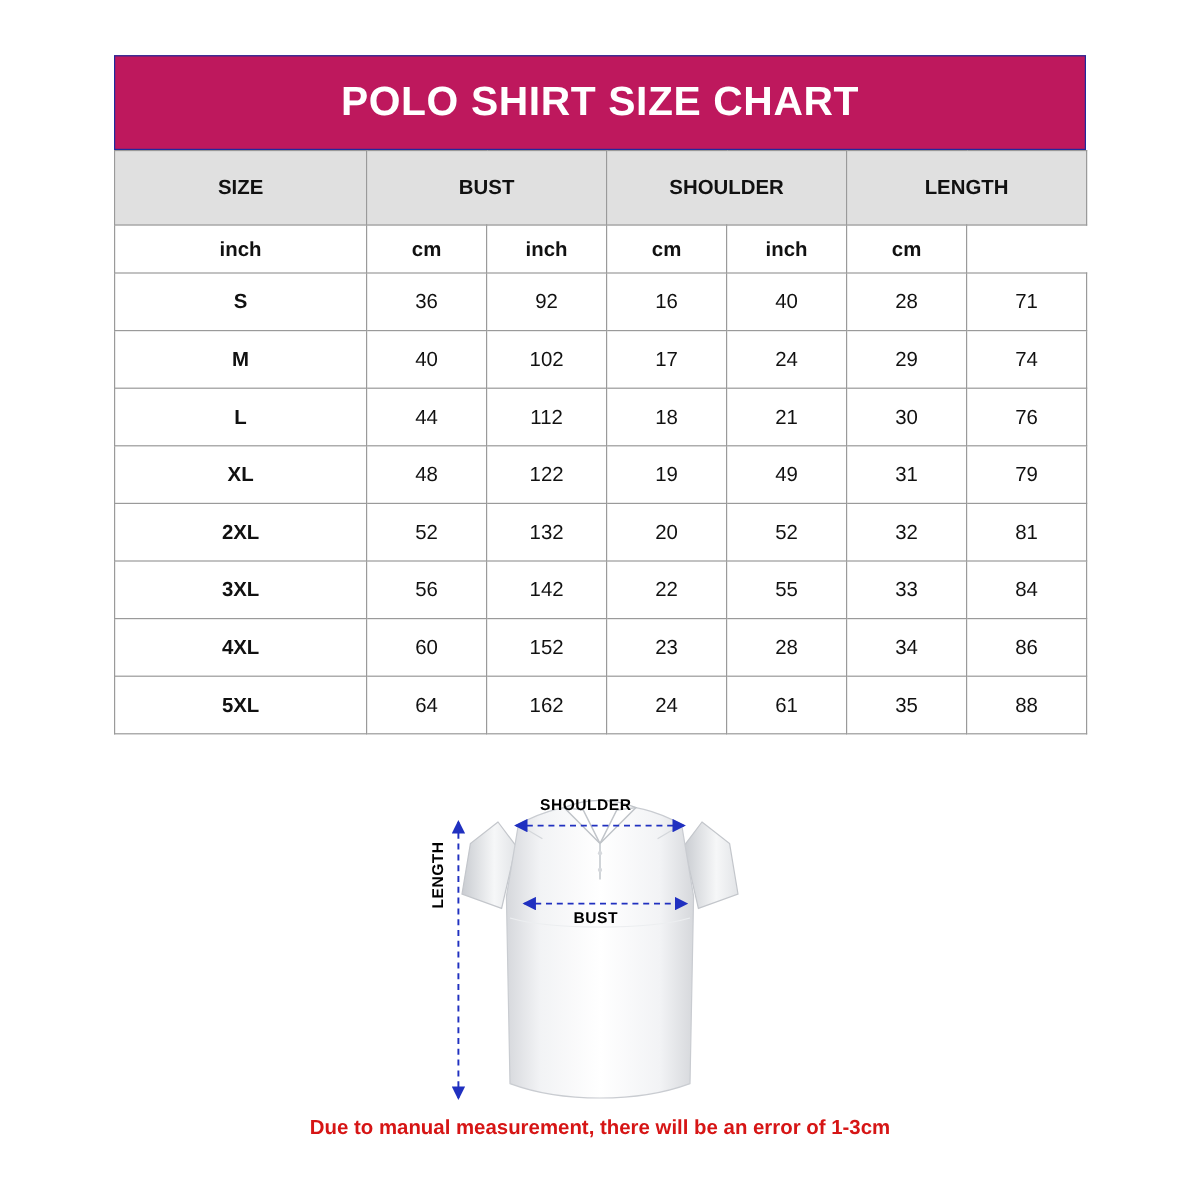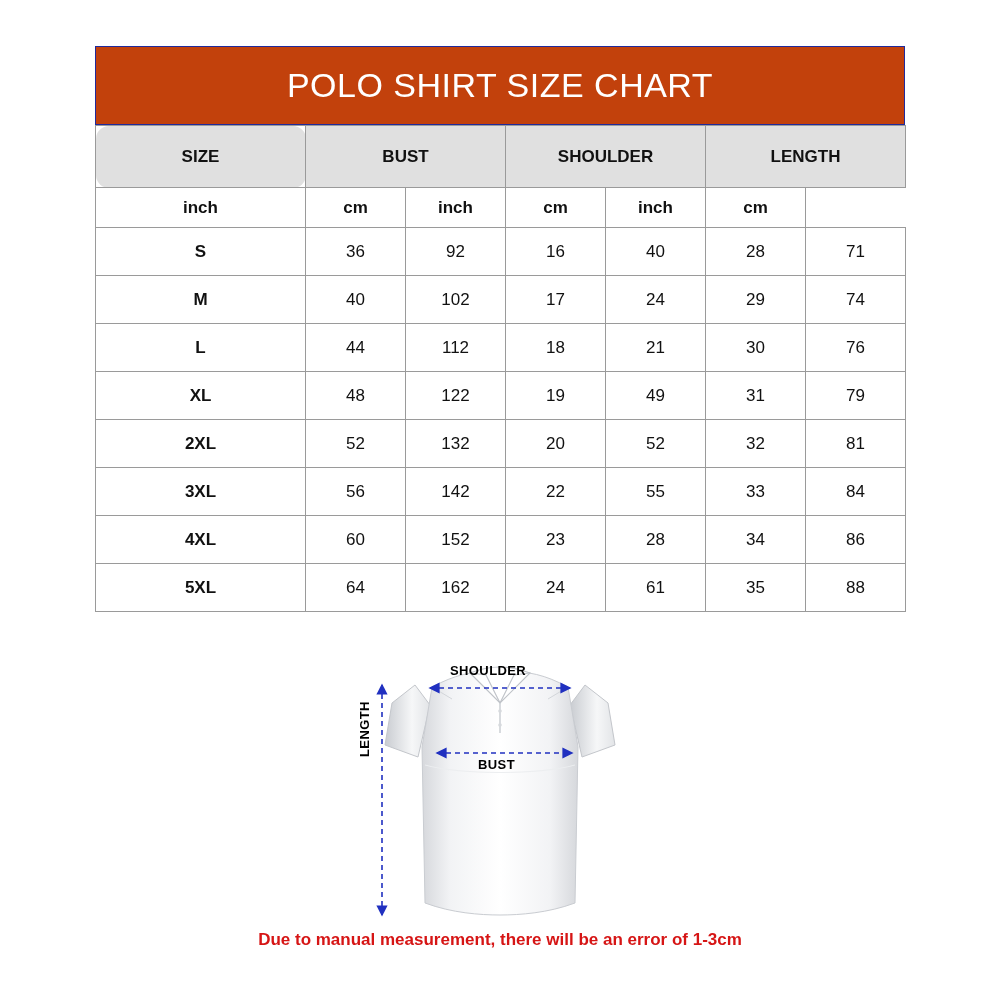--- a/index.html
+++ b/index.html
@@ -18,25 +18,25 @@
 
   
   .chart-wrap {
     position: absolute;
     left: 95px;
     top: 46px;
     width: 810px;
   }
 
   .chart-title {
-    background: #c2410c;
+    background: #be185d;
     color: #ffffff;
     text-align: center;
     font-size: 34px;
-    font-weight: normal;
+    font-weight: bold;
     letter-spacing: 0.5px;
     line-height: 1;
     padding: 21px 0 22px 0;
     border: 1px solid #1f2a9c;
     box-sizing: border-box;
   }
 
   table.size-table {
     border-collapse: collapse;
     width: 810px;
@@ -110,21 +110,21 @@
 </head>
 <body>
 
 <div class="chart-wrap">
 
   <div class="chart-title">POLO SHIRT SIZE CHART</div>
 
   <table class="size-table">
     <thead>
       <tr>
-        <th rowspan="2" style="width:210px;border-radius:13px;">SIZE</th>
+        <th rowspan="2" style="width:210px;">SIZE</th>
         <th colspan="2" style="width:200px;">BUST</th>
         <th colspan="2" style="width:200px;">SHOULDER</th>
         <th colspan="2" style="width:200px;">LENGTH</th>
       </tr>
     </thead>
     <tbody>
       <tr class="units">
         <td class="blank">inch</td>
         <td>cm</td>
         <td>inch</td>

